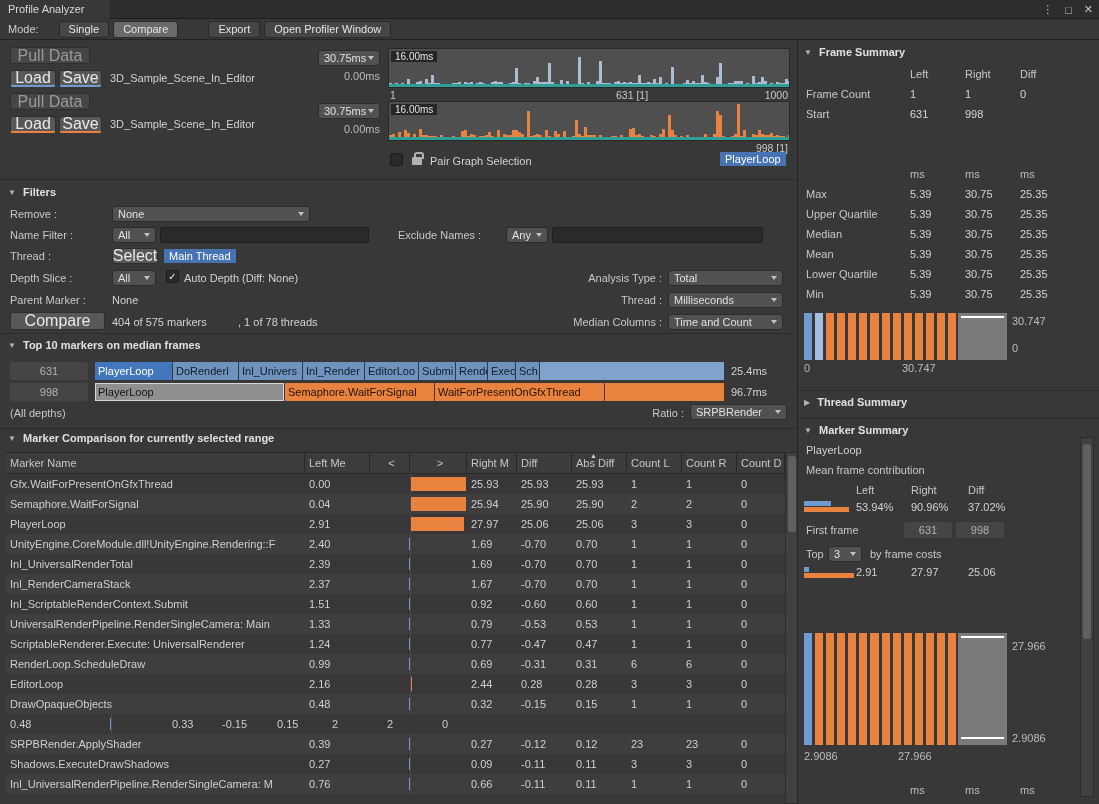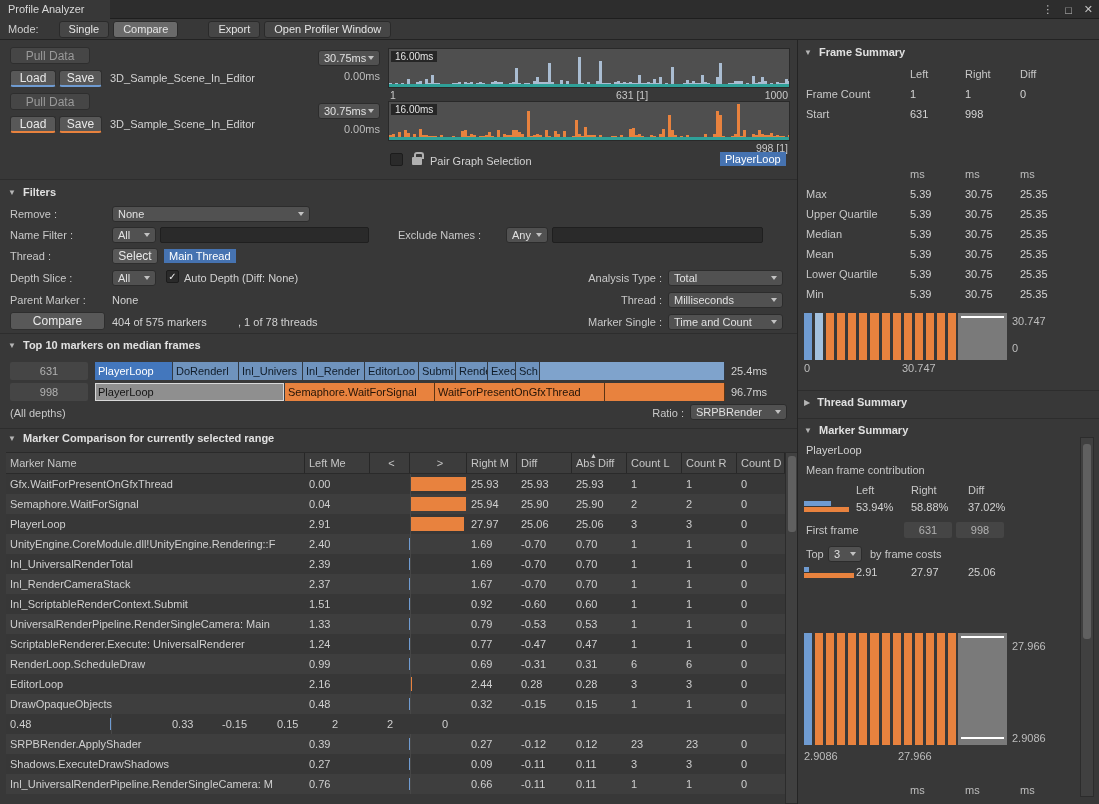--- a/index.html
+++ b/index.html
@@ -15,21 +15,21 @@
   .titlebar{position:absolute;left:0;top:0;width:1099px;height:19px;background:#2d2d2d;border-bottom:1px solid #1e1e1e}
   .wtab{position:absolute;left:0;top:0;width:110px;height:19px;background:#383838;padding-left:8px;line-height:19px;color:#d8d8d8}
   .wicons{position:absolute;right:6px;top:0;height:19px;display:flex;align-items:center;gap:12px;color:#c4c4c4;font-size:11px}
   
   .toolbar{position:absolute;left:0;top:19px;width:1099px;height:21px;background:#383838;border-bottom:1px solid #232323;display:flex;align-items:center;padding-left:8px;gap:4px}
   .tlabel{margin-right:16px;color:#cfcfcf}
   .tbtn{height:17px;padding:0 9px;background:#464646;border:1px solid #2a2a2a;border-radius:3px;color:#e4e4e4;font-family:inherit;font-size:11px}
   .tbtn.active{background:#6a6a6a}
   .tbtn.gap{margin-left:26px}
   
-  .btn{display:flex;align-items:center;justify-content:center;background:#585858;border:1px solid #2e2e2e;border-radius:3px;color:#e8e8e8;font-size:12px}
+  .btn{display:flex;align-items:center;justify-content:center;background:#585858;border:1px solid #2e2e2e;border-radius:3px;color:#e8e8e8;font-size:16px}
   .btn.disabled{background:#464646;color:#999}
   .accent-left{border-bottom:2px solid #6f9bd1}
   .accent-right{border-bottom:2px solid #e8823e}
   .dd{display:flex;align-items:center;background:#515151;border:1px solid #2c2c2c;border-radius:3px;padding:0 5px;color:#e0e0e0;height:16px;white-space:nowrap;overflow:hidden}
   .ddarrow{margin-left:auto;flex:none;width:0;height:0;border-left:3.5px solid transparent;border-right:3.5px solid transparent;border-top:4px solid #c2c2c2}
   .tf{position:absolute;background:#2a2a2a;border:1px solid #1f1f1f;border-radius:2px;height:16px;color:#d2d2d2;font-family:inherit;font-size:11px;padding:0 4px}
   .chip{background:#4673b1;color:#fff;padding:1px 5px;white-space:nowrap}
   .cb{width:13px;height:13px;background:#2a2a2a;border:1px solid #1c1c1c;border-radius:2px;display:flex;align-items:center;justify-content:center;font-size:10px;color:#ececec;line-height:1}
   .lock{width:10px;height:8px;background:#b0b0b0;border-radius:1px;position:relative}
   .lock:before{content:"";position:absolute;left:2px;top:-5px;width:6px;height:5px;border:2px solid #b0b0b0;border-bottom:none;border-radius:3px 3px 0 0}
@@ -459,21 +459,21 @@
 <span class="abs" style="left:112px;top:294px">None</span>
 <span class="abs lbl" style="left:560px;top:294px;width:102px;text-align:right">Thread :</span>
 <div class="dd abs" style="left:668px;top:292px;width:115px">
   <span>Milliseconds</span>
   <span class="ddarrow"></span>
 </div>
 
 <button class="btn abs" style="left:10px;top:312px;width:95px;height:18px">Compare</button>
 <span class="abs" style="left:112px;top:316px">404 of 575 markers</span>
 <span class="abs" style="left:238px;top:316px">,  1 of 78 threads</span>
-<span class="abs lbl" style="left:540px;top:316px;width:122px;text-align:right">Marker Single :</span>
+<span class="abs lbl" style="left:540px;top:316px;width:122px;text-align:right">Median Columns :</span>
 <div class="dd abs" style="left:668px;top:314px;width:115px">
   <span>Time and Count</span>
   <span class="ddarrow"></span>
 </div>
 
 <div class="sep" style="left:0;top:333px;width:797px"></div>
 <div class="abs" style="left:8px;top:339px">
   <span class="fold">▼</span>
   <span class="hdr">Top 10 markers on median frames</span>
 </div>
@@ -874,21 +874,21 @@
   <span class="abs lbl" style="left:8px;top:424px">Mean frame contribution</span>
   <span class="abs lbl" style="left:58px;top:444px">Left</span>
   <span class="abs lbl" style="left:113px;top:444px">Right</span>
   <span class="abs lbl" style="left:170px;top:444px">Diff</span>
 
   <div class="mbar" style="left:6px;top:461px">
     <div class="mbar-b" id="contrib-blue" style="width: 27px;"></div>
     <div class="mbar-o" id="contrib-orange" style="width: 45px;"></div>
   </div>
   <span class="abs" style="left:58px;top:461px">53.94%</span>
-  <span class="abs" style="left:113px;top:461px">58.88%</span>
+  <span class="abs" style="left:113px;top:461px">90.96%</span>
   <span class="abs" style="left:170px;top:461px">37.02%</span>
 
   <span class="abs lbl" style="left:8px;top:484px">First frame</span>
   <div class="framechip abs" style="left:106px;top:482px;width:48px;height:16px">631</div>
   <div class="framechip abs" style="left:158px;top:482px;width:48px;height:16px">998</div>
 
   <span class="abs lbl" style="left:8px;top:508px">Top</span>
   <div class="dd abs" style="left:30px;top:506px;width:34px">
     <span>3</span>
     <span class="ddarrow"></span>

